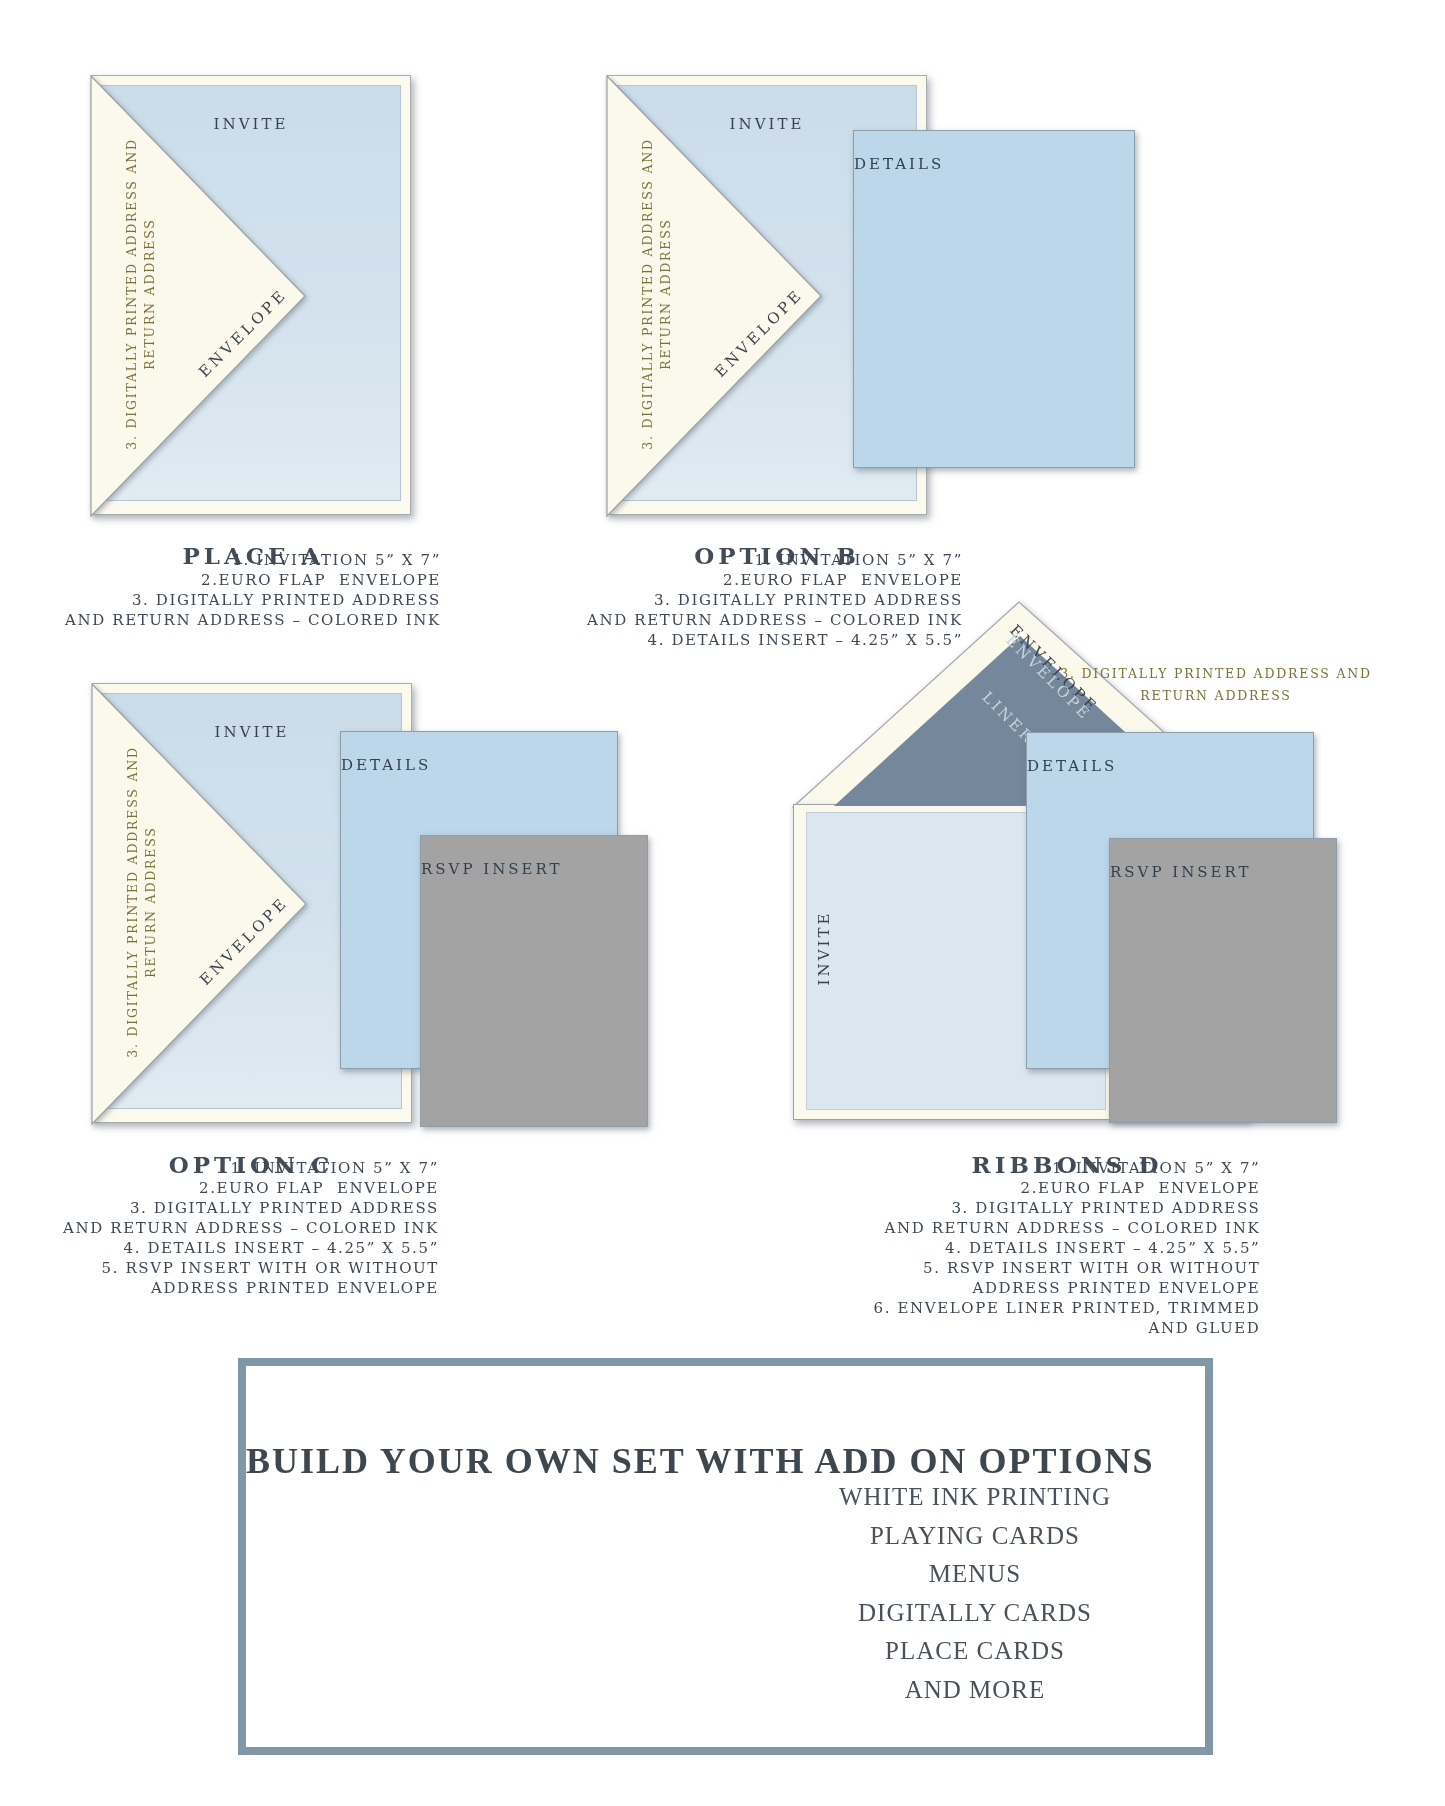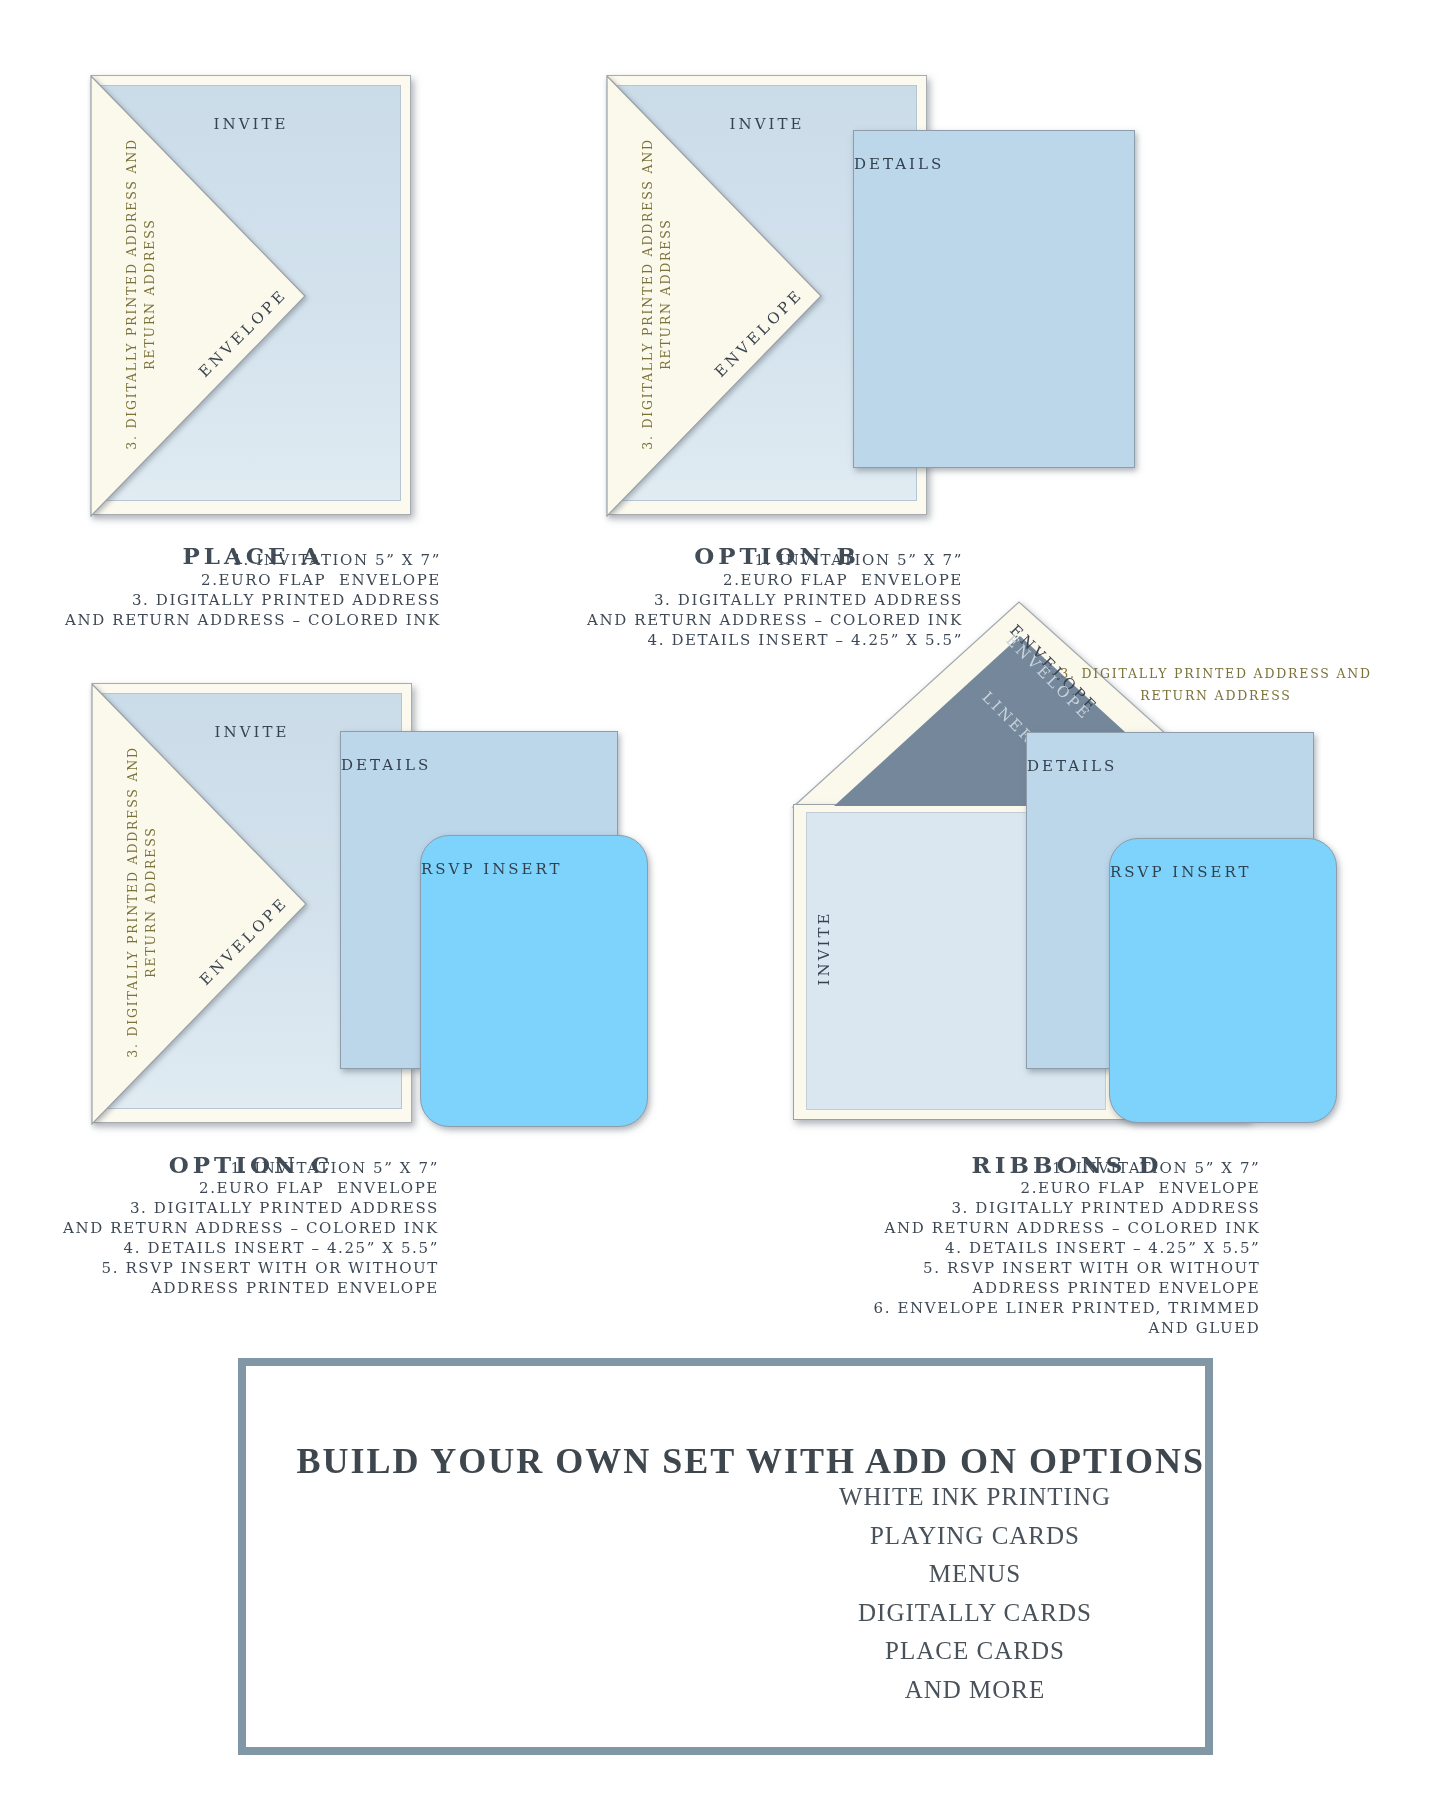--- a/index.html
+++ b/index.html
@@ -21,21 +21,21 @@
   .flap-note{position:absolute;transform:translate(-50%,-50%) rotate(-90deg);
              font-size:12.5px;letter-spacing:1.8px;color:#7b7239;white-space:pre;}
   .env-word{position:absolute;transform:translate(-50%,-50%) rotate(-45deg);
             font-size:15px;letter-spacing:3.5px;color:#39434f;white-space:pre;}
 
   
   .card{position:absolute;border:1px solid #8d9dab;box-shadow:2px 3px 6px rgba(96,106,118,.5);}
   .card-label{display:block;margin-top:24px;font-size:15px;
               letter-spacing:3px;color:#323f4c;white-space:pre;}
   .details-card{background:#bcd6ea;}
-  .rsvp-card{background:#7dd3fc;border-radius:29px;}
+  .rsvp-card{background:#a3a3a3;}
 
   
   .opt-title{position:absolute;transform:translate(-50%,-50%);font-size:23px;
              letter-spacing:4px;color:#414c57;white-space:pre;}
   .opt-list{position:absolute;transform:translateX(-50%);text-align:right;
             font-size:15px;line-height:20px;letter-spacing:1.6px;color:#3d4854;}
   .opt-list div{white-space:pre;}
 
   
   .envd-body{position:absolute;left:793px;top:804px;width:455px;height:314px;
@@ -51,21 +51,21 @@
                letter-spacing:3px;color:#3c4a57;white-space:pre;}
   .note-d{position:absolute;transform:translateX(-50%);text-align:center;font-size:12.5px;
           line-height:22px;letter-spacing:1.8px;color:#7b7239;}
   .note-d div{white-space:pre;}
   .invite-d-label{position:absolute;font-size:15px;letter-spacing:3px;color:#37434f;white-space:pre;}
 
   
   .footer-box{position:absolute;left:238px;top:1358px;width:975px;height:397px;
               border:8px solid #8197a6;box-sizing:border-box;background:#ffffff;
               font-family:"Liberation Serif",serif;}
-  .footer-title{position:absolute;left:0;right:0;top:44px;text-align:right;
+  .footer-title{position:absolute;left:0;right:0;top:44px;text-align:left;
                 font-size:36px;letter-spacing:2px;color:#3e464e;white-space:pre;}
   .footer-col{position:absolute;top:112px;width:400px;text-align:center;
               font-size:25px;line-height:38.5px;letter-spacing:1px;color:#49525a;}
   .footer-col div{white-space:pre;}
 </style>
 </head>
 <body>
 
 <div class="page">
 

